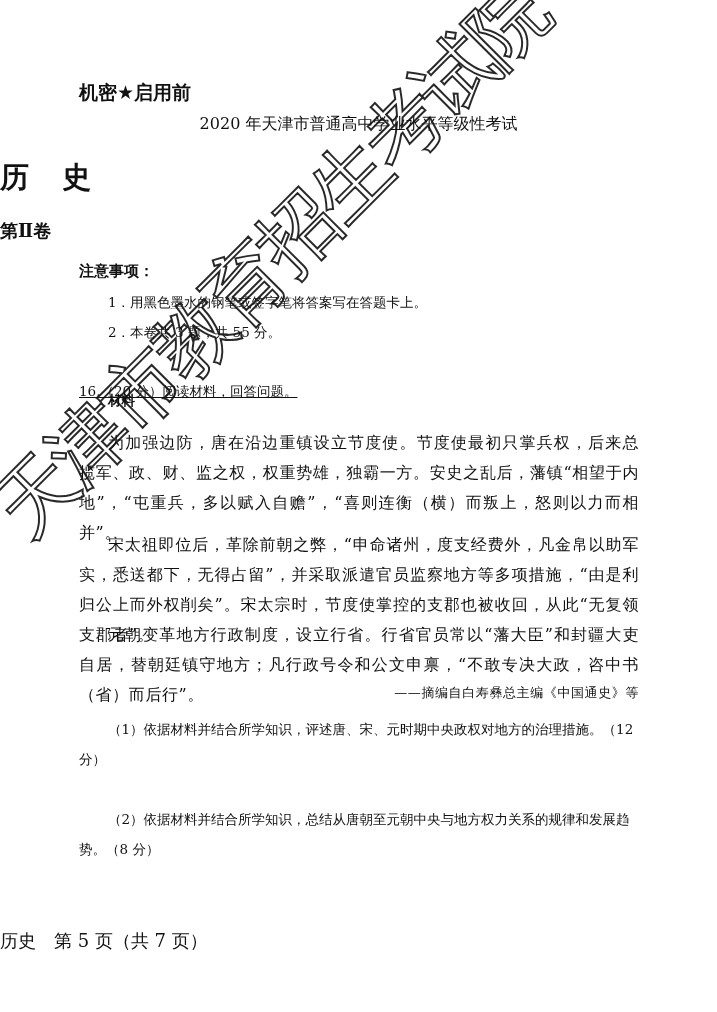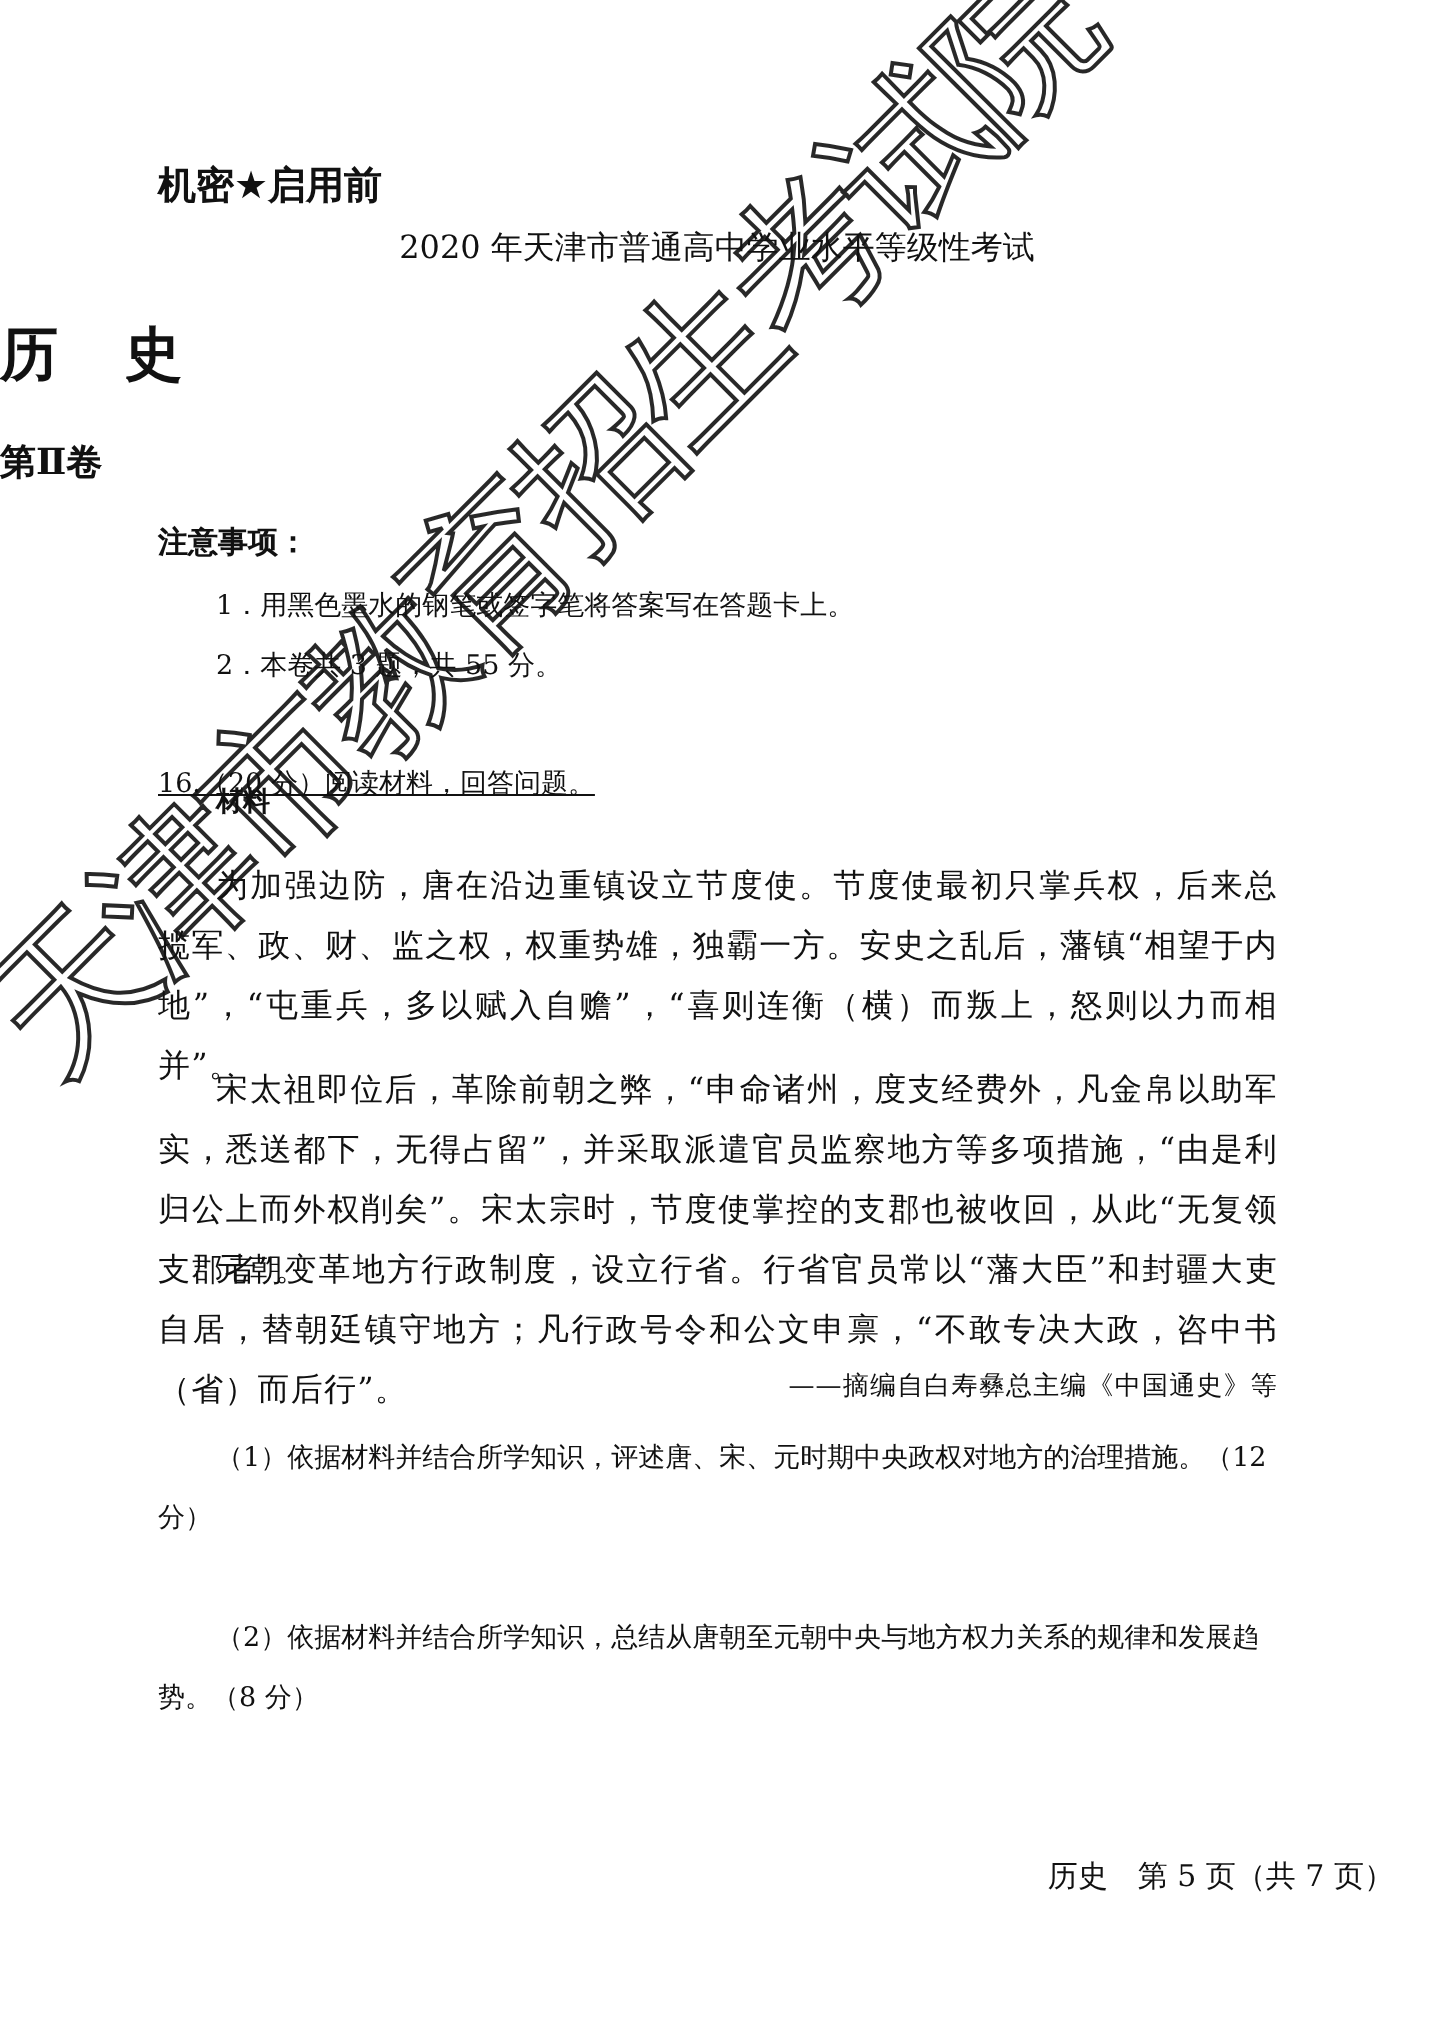--- a/index.html
+++ b/index.html
@@ -22,21 +22,21 @@
     .para { position: absolute; left: 79px; width: 560px; font-size: 16px; line-height: 30px;
             text-align: justify; text-indent: 29px; letter-spacing: 0.6px; }
     .p1 { top: 428px; }
     .p2 { top: 530px; }
     .p3 { top: 620px; }
     .source { right: 78px; top: 684px; font-size: 13px; letter-spacing: 0.6px; }
     .sub1 { left: 79px; width: 560px; top: 714px; font-size: 13.5px; line-height: 30px;
             text-indent: 29px; white-space: normal; position: absolute; }
     .sub2 { left: 79px; width: 560px; top: 804px; font-size: 13.5px; line-height: 30px;
             text-indent: 29px; white-space: normal; position: absolute; }
-    .footer { left: 0; width: 697px; text-align: right; top: 929px; font-size: 15px; }
+    .footer { left: 0; width: 697px; text-align: left; top: 929px; font-size: 18px; }
     .watermark { position: absolute; left: 10px; top: 470px; width: 800px;
                  transform: rotate(-45deg); transform-origin: left center;
                  font-size: 78px; font-family: "DejaVu Sans", "Liberation Sans", sans-serif;
                  color: transparent; -webkit-text-stroke: 2px #111; letter-spacing: -4px;
                  white-space: nowrap; pointer-events: none; opacity: 0.9; }
   </style>
 </head>
 <body>
 
 <div class="abs confidential">机密★启用前</div>

